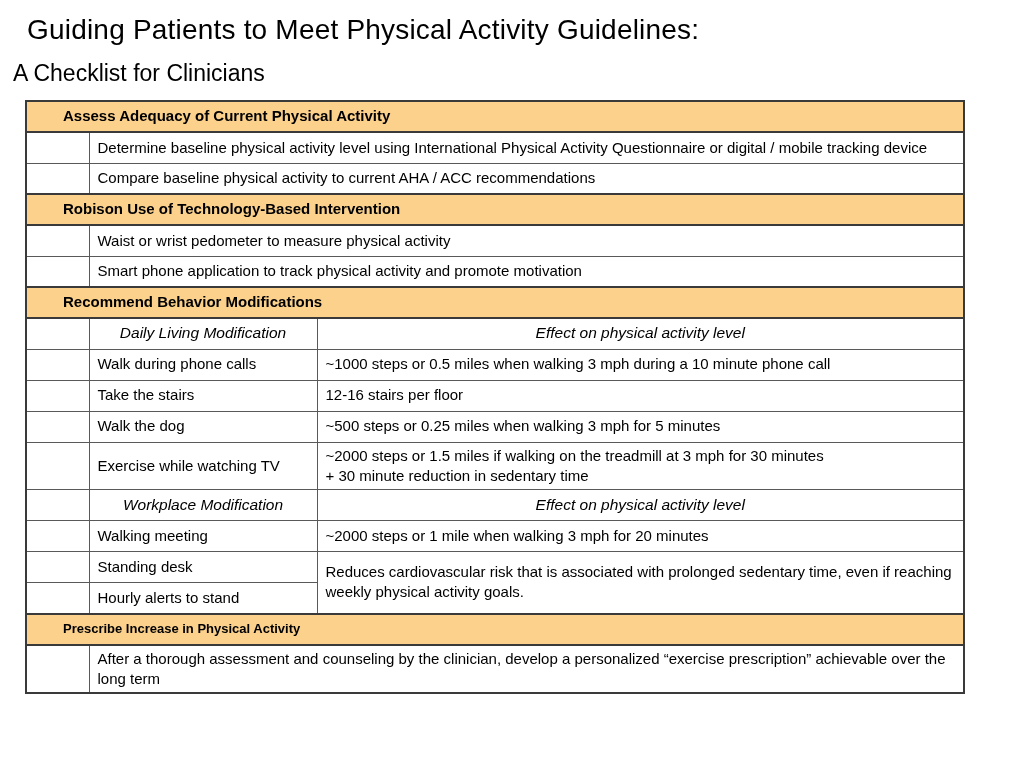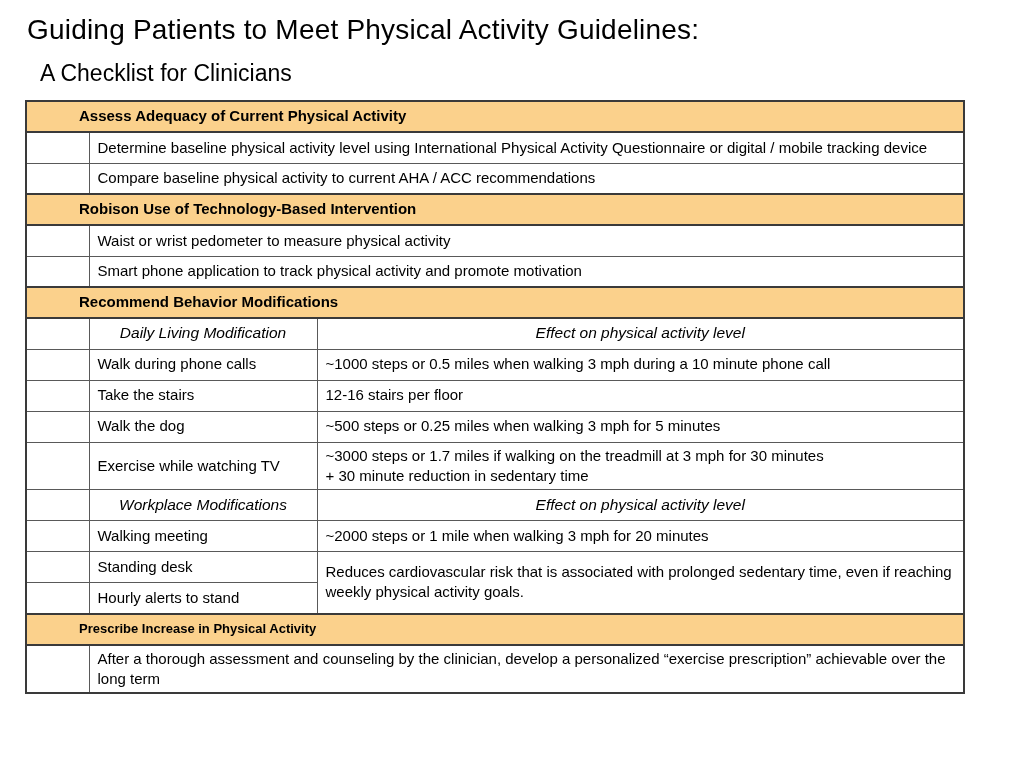--- a/index.html
+++ b/index.html
@@ -12,21 +12,21 @@
     color: #000000;
   }
   .slide { position: absolute; inset: 0; background: #ffffff; border-radius: 16px; }
 
   .title {
     position: absolute; left: 27px; top: 14px;
     font-size: 28px; font-weight: 400; letter-spacing: 0.2px;
     white-space: nowrap;
   }
   .subtitle {
-    position: absolute; left: 40px; top: 60px;
+    position: absolute; left: 13px; top: 60px;
     font-size: 23px; font-weight: 400;
     white-space: nowrap;
   }
 
   table.checklist {
     position: absolute; left: 25px; top: 100px;
     width: 938px;
     border-collapse: collapse;
     table-layout: fixed;
     border: 2px solid #3a3a3a;
@@ -40,21 +40,21 @@
   }
   table.checklist tr { height: 31px; }
   tr.tall-2line { height: 51px; }
   tr.tall-last { height: 47px; }
 
   td.check-cell { padding: 0; }
 
   tr.section-band td {
     background: #FBD18C;
     font-weight: bold;
-    padding-left: 52px;
+    padding-left: 36px;
     border-top: 2px solid #3a3a3a;
     border-bottom: 2px solid #3a3a3a;
   }
   tr.section-band-large td { font-size: 13px; margin-left: 12px; }
 
   tr.subheader td { font-style: italic; font-size: 15.5px; text-align: center; }
 
   td.preline { white-space: pre-line; }
 
   .footer {
@@ -124,27 +124,27 @@
         <td>12-16 stairs per floor</td>
       </tr>
       <tr>
         <td class="check-cell"></td>
         <td>Walk the dog</td>
         <td>~500 steps or 0.25 miles when walking 3 mph for 5 minutes</td>
       </tr>
       <tr class="tall-2line">
         <td class="check-cell"></td>
         <td>Exercise while watching TV</td>
-        <td class="preline">~3000 steps or 1.7 miles if walking on the treadmill at 3 mph for 30 minutes
+        <td class="preline">~2000 steps or 1.5 miles if walking on the treadmill at 3 mph for 30 minutes
 + 30 minute reduction in sedentary time</td>
       </tr>
 
       <tr class="subheader">
         <td class="check-cell"></td>
-        <td>Workplace Modifications</td>
+        <td>Workplace Modification</td>
         <td>Effect on physical activity level</td>
       </tr>
       <tr>
         <td class="check-cell"></td>
         <td>Walking meeting</td>
         <td>~2000 steps or 1 mile when walking 3 mph for 20 minutes</td>
       </tr>
       <tr>
         <td class="check-cell"></td>
         <td>Standing desk</td>

